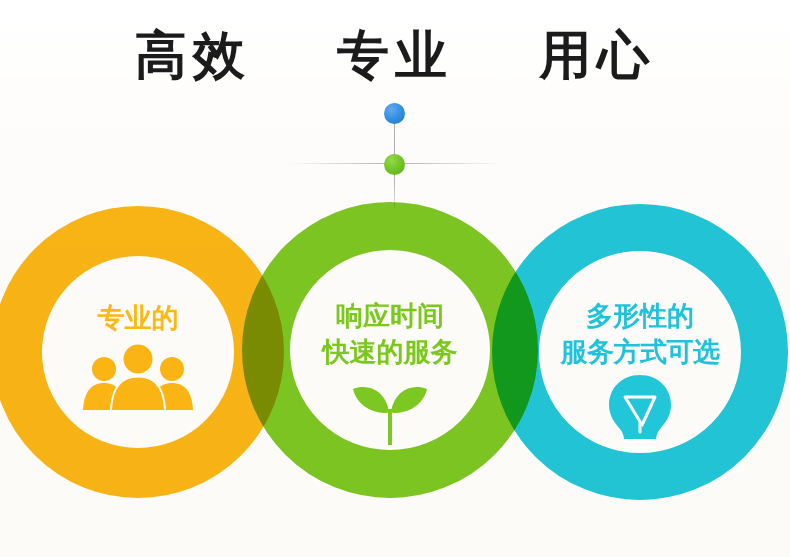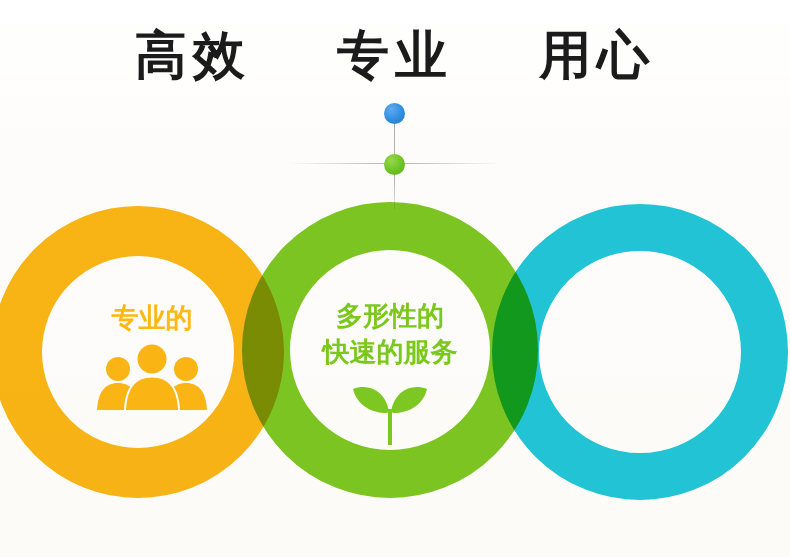--- a/index.html
+++ b/index.html
@@ -105,21 +105,21 @@
     width: 296px; height: 296px;
     border: 47px solid #22c6d9;
   }
 
   
   .card {
     position: absolute;
     width: 200px;
     text-align: center;
   }
-  .card-1 { left: 52px;  top: 300px; }
+  .card-1 { left: 38px;  top: 300px; }
   .card-2 { left: 290px; top: 298px; }
   .card-3 { left: 532px; top: 298px; width: 216px; }
 
   .card-text {
     font-family: "DejaVu Sans", "Liberation Sans", sans-serif;
     font-weight: bold;
     line-height: 1.32;
     white-space: nowrap;
   }
   .card-1 .card-text { color: #fcb813; font-size: 27px; }
@@ -169,26 +169,39 @@
       <path d="M90 43c-13 0-20 9-21 27h42c-1-18-8-27-21-27z" fill="#fab515"></path>
 
       <circle cx="56" cy="18" r="16" fill="#fdfcfa"></circle>
       <circle cx="56" cy="19" r="14.5" fill="#fab515"></circle>
       <path d="M56 36c-18 0-27 12-28 34h56c-1-22-10-34-28-34z" fill="#fdfcfa"></path>
       <path d="M56 37.5c-16.5 0-25 11-26 32.5h52c-1-21.5-9.5-32.5-26-32.5z" fill="#fab515"></path>
     </svg>
   </div>
 
   <div class="card card-2">
-    <div class="card-text line-1">多形性的</div>
+    <div class="card-text line-1">响应时间</div>
     <div class="card-text line-2">快速的服务</div>
     <svg class="card-icon" width="110" height="74" viewBox="0 0 110 74">
 
       <path d="M52 40C36 40 22 32 18 16 34 10 50 18 54 38z" fill="#7dc722"></path>
 
       <path d="M58 40C74 40 88 32 92 16 76 10 60 18 56 38z" fill="#7dc722"></path>
 
       <rect x="53" y="36" width="4" height="36" fill="#7dc722"></rect>
     </svg>
   </div>
 
+  <div class="card card-3">
+    <div class="card-text line-1">多形性的</div>
+    <div class="card-text line-2">服务方式可选</div>
+    <svg class="card-icon" width="78" height="84" viewBox="0 0 78 84">
+      <path d="M39 2C21 2 8 15 8 32c0 11 6 18 11 24 3 4 4 7 4 11h32c0-4 1-7 4-11 5-6 11-13 11-24C70 15 57 2 39 2z" fill="#22c6d9"></path>
+
+      <path d="M24 24h30l-13 28z" fill="none" stroke="#ffffff" stroke-width="3" stroke-linejoin="round"></path>
+      <path d="M39 50v9" stroke="#ffffff" stroke-width="3" stroke-linecap="round"></path>
+
+      <rect x="23" y="66" width="32" height="4" rx="1" fill="#ffffff"></rect>
+      <rect x="23" y="74" width="32" height="4" rx="1" fill="#ffffff"></rect>
+    </svg>
+  </div>
 
 </div>
 
 </body></html>

